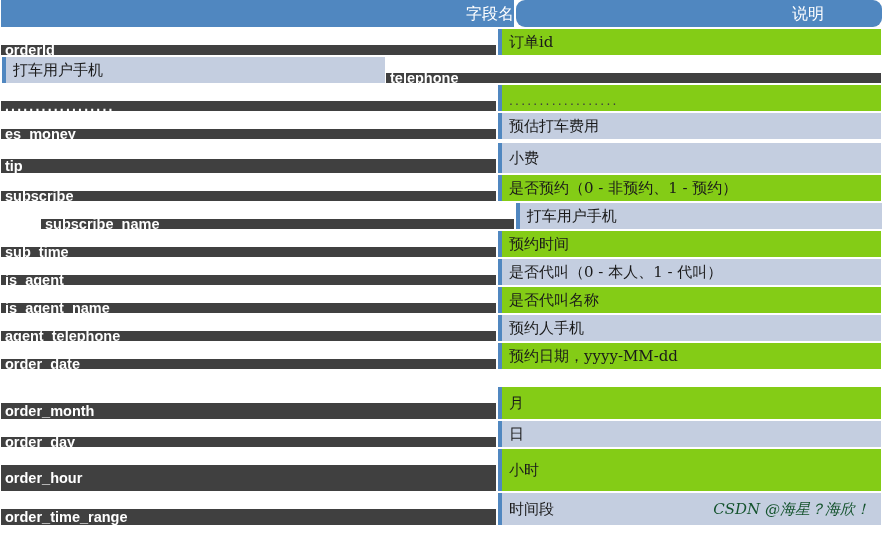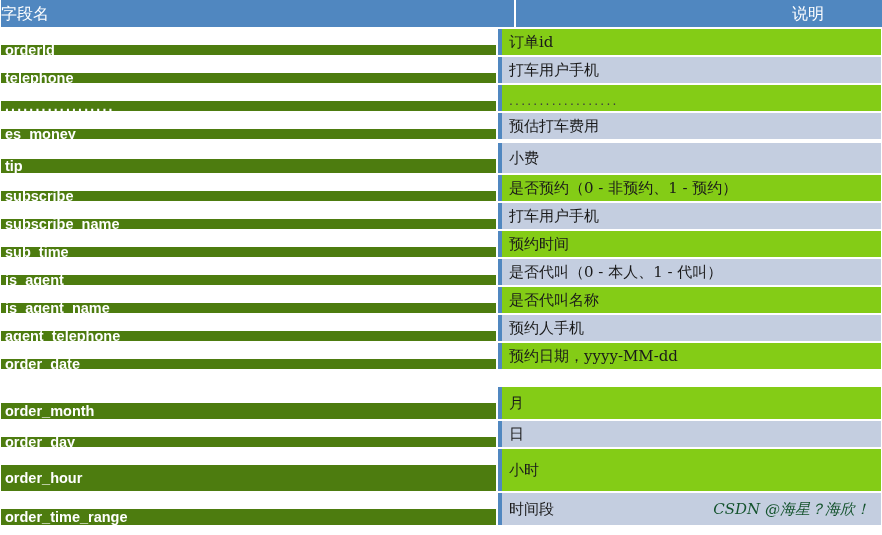--- a/index.html
+++ b/index.html
@@ -34,46 +34,47 @@
     color: #ffffff;
     font-size: 16px;
     line-height: 27px;
     box-sizing: border-box;
     overflow: hidden;
     white-space: nowrap;
   }
   .header-cell.left {
     width: 541px;
     margin-left: 1px;
-    text-align: left;
+    text-align: right;
   }
   .header-cell.right {
     width: 383px;
     margin-left: 2px;
     text-align: right;
     padding-right: 58px;
+    border-radius: 9px;
   }
 
   
   .row {
     display: flex;
     width: 882px;
     box-sizing: border-box;
   }
 
   .cell {
     box-sizing: border-box;
     overflow: hidden;
     white-space: nowrap;
   }
 
   .cell.name {
     width: 495px;
     margin-left: 1px;
-    background: #4d7c0f;
+    background: #404040;
     color: #ffffff;
     font-weight: bold;
     font-size: 14.5px;
     padding-left: 4px;
     display: flex;
     align-items: center;
     margin-top: 16px;
   }
 
   .cell.desc {
@@ -130,22 +131,22 @@
     <div class="header-cell right">说明</div>
   </div>
 
   <div id="rows-container">
       <div class="row" style="height: 26px;">
         <div class="cell name">orderId</div>
         <div class="cell desc shade-b">订单id</div>
       </div>
       <div class="rowgap"></div>
       <div class="row" style="height: 26px;">
+        <div class="cell desc shade-a">打车用户手机</div>
         <div class="cell name">telephone</div>
-        <div class="cell desc shade-a">打车用户手机</div>
       </div>
       <div class="rowgap"></div>
       <div class="row" style="height: 26px;">
         <div class="cell name ellipsis-row">
           <span class="dots">..................</span>
         </div>
         <div class="cell desc shade-b ellipsis-row" style="align-items: flex-end;">
           <span class="dots">..................</span>
         </div>
       </div>
@@ -159,21 +160,21 @@
       <div class="row" style="height: 30px;">
         <div class="cell name">tip</div>
         <div class="cell desc shade-a">小费</div>
       </div>
       <div class="rowgap"></div>
       <div class="row" style="height: 26px;">
         <div class="cell name">subscribe</div>
         <div class="cell desc shade-b">是否预约（0 - 非预约、1 - 预约）</div>
       </div>
       <div class="rowgap"></div>
-      <div class="row" style="height: 26px;">
+      <div class="row" style="height: 26px; padding-left: 40px;">
         <div class="cell name">subscribe_name</div>
         <div class="cell desc shade-a">打车用户手机</div>
       </div>
       <div class="rowgap"></div>
       <div class="row" style="height: 26px;">
         <div class="cell name">sub_time</div>
         <div class="cell desc shade-b">预约时间</div>
       </div>
       <div class="rowgap"></div>
       <div class="row" style="height: 26px;">

